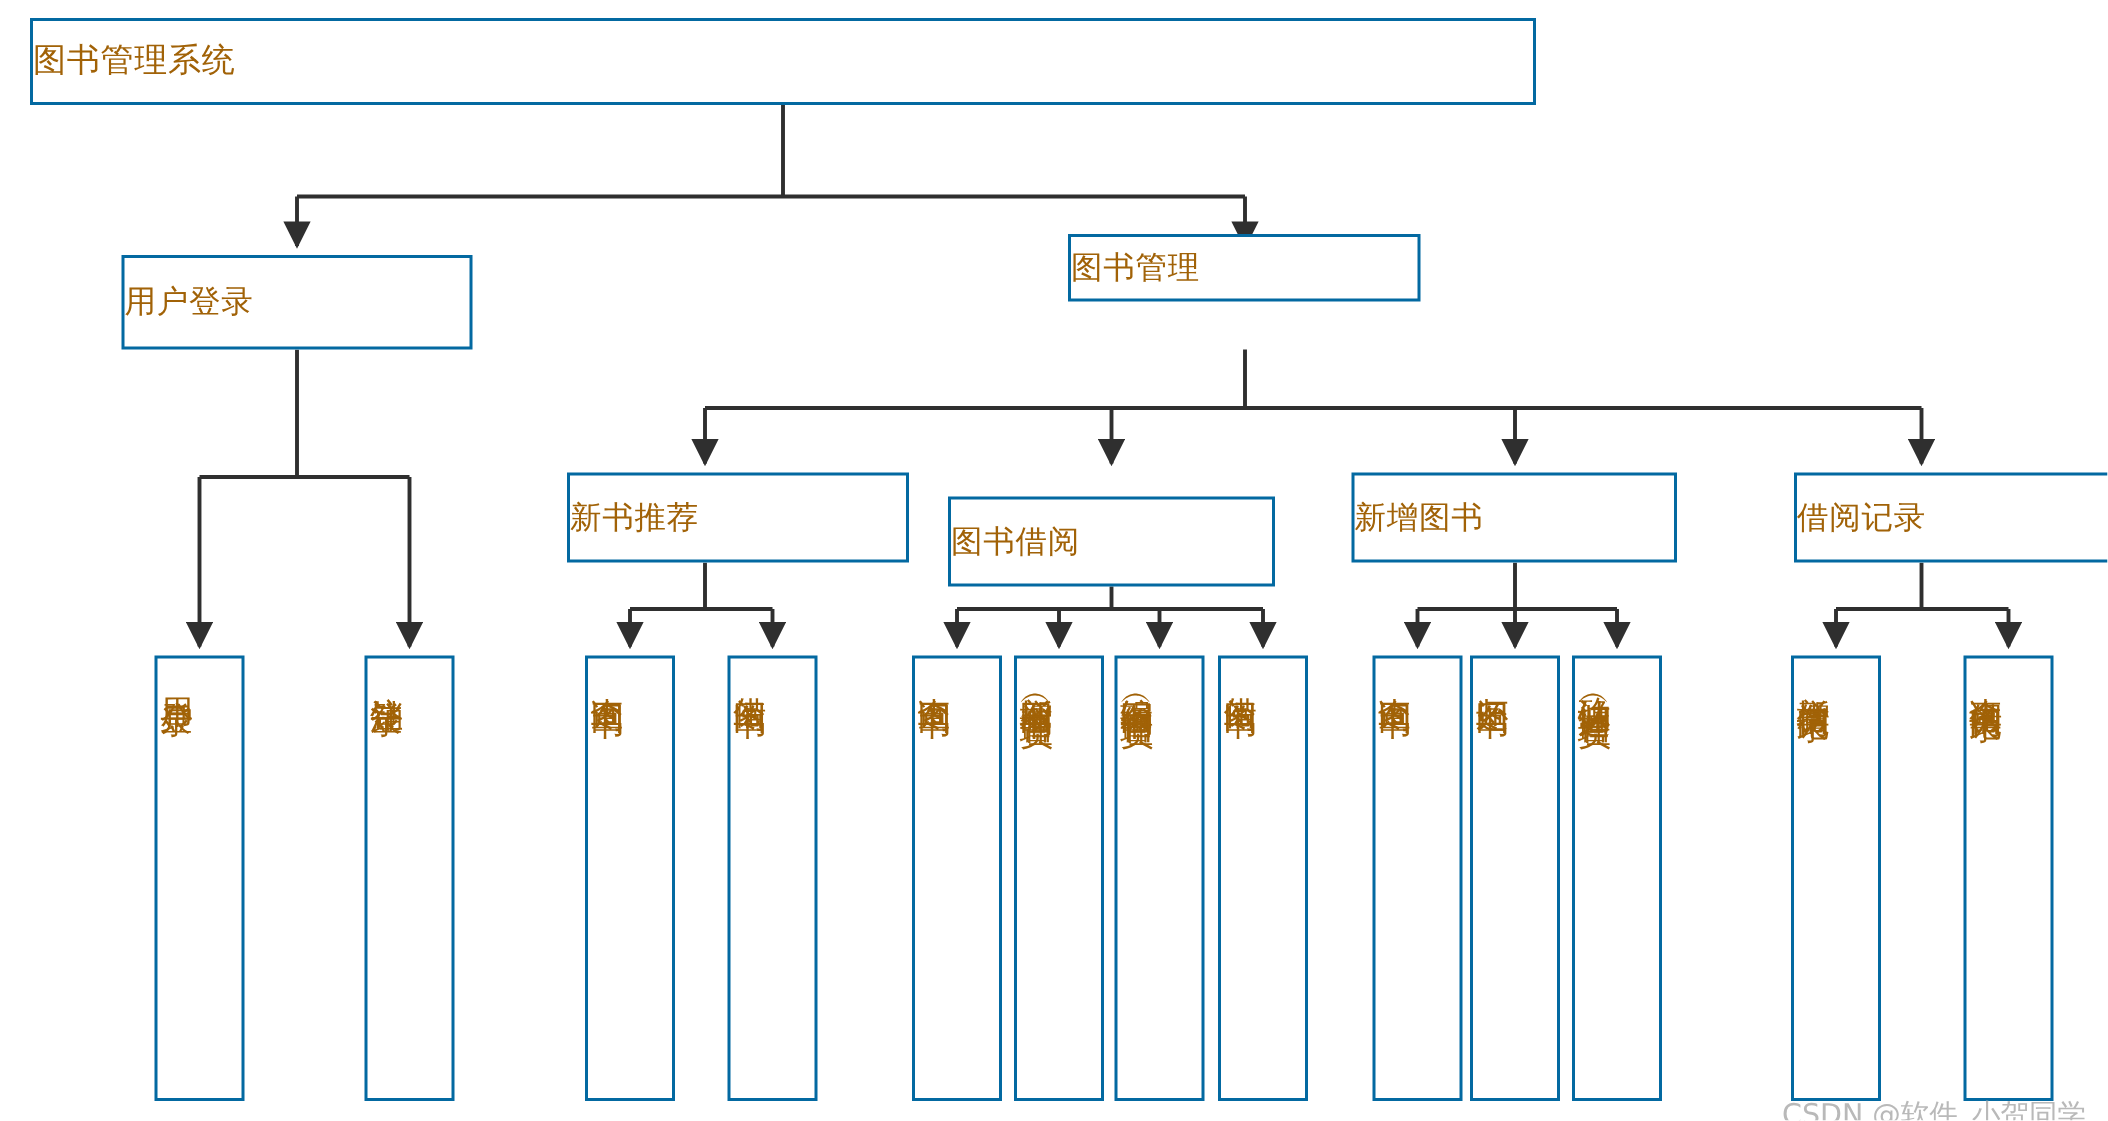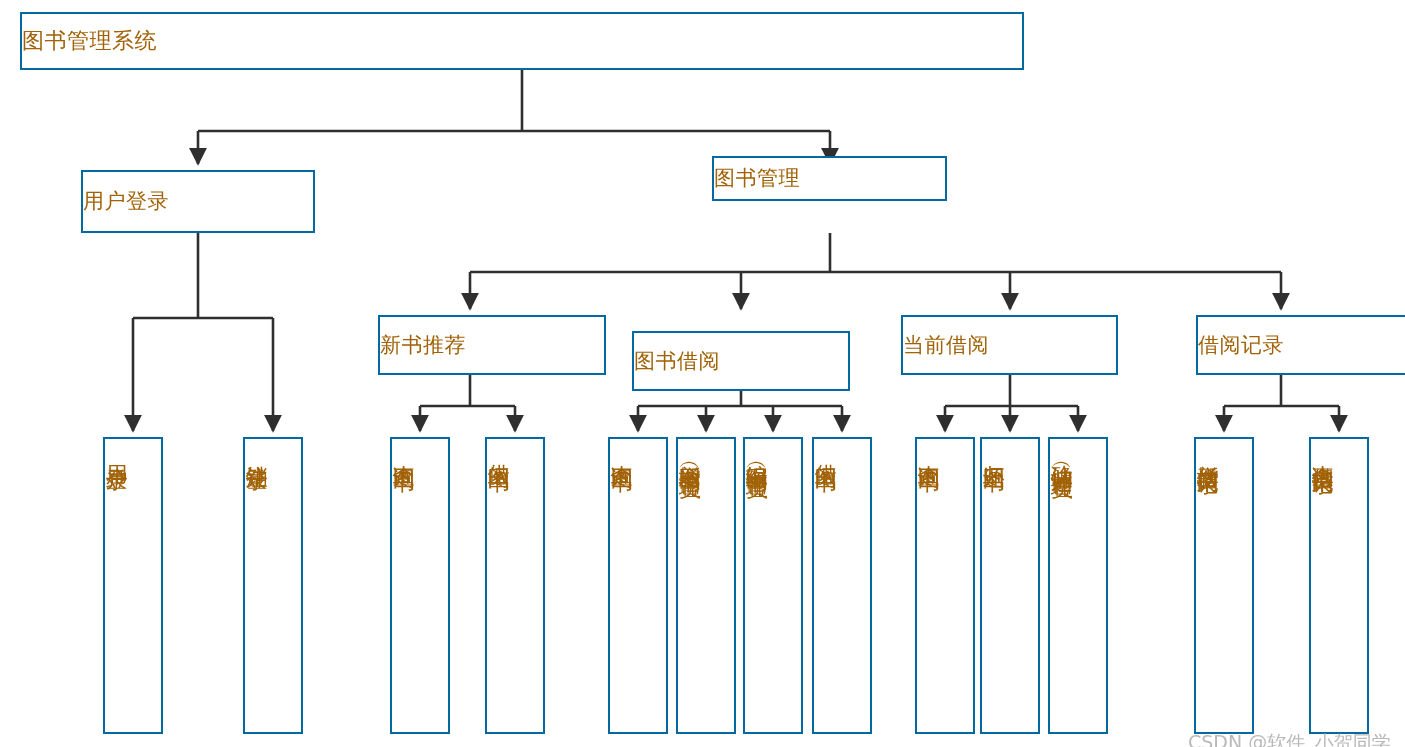--- a/index.html
+++ b/index.html
@@ -140,21 +140,21 @@
     <span class="node-label">图书管理</span>
   </div>
 
   <div class="node horizontal" style="left:362px; top:315px; width:228px; height:60px;margin-left:16px;">
     <span class="node-label">新书推荐</span>
   </div>
   <div class="node horizontal" style="left:632px; top:331px; width:218px; height:60px;">
     <span class="node-label">图书借阅</span>
   </div>
   <div class="node horizontal" style="left:901px; top:315px; width:217px; height:60px;">
-    <span class="node-label">当前借阅</span>
+    <span class="node-label">新增图书</span>
   </div>
   <div class="node horizontal" style="left:1172px; top:315px; width:218px; height:60px;margin-left:24px;">
     <span class="node-label">借阅记录</span>
   </div>
 
   <div class="node vertical" style="left:103px; top:437px; width:60px; height:297px;">
     <span class="node-label">用户登录</span>
   </div>
   <div class="node vertical" style="left:243px; top:437px; width:60px; height:297px;">
     <span class="node-label">注销登录</span>

